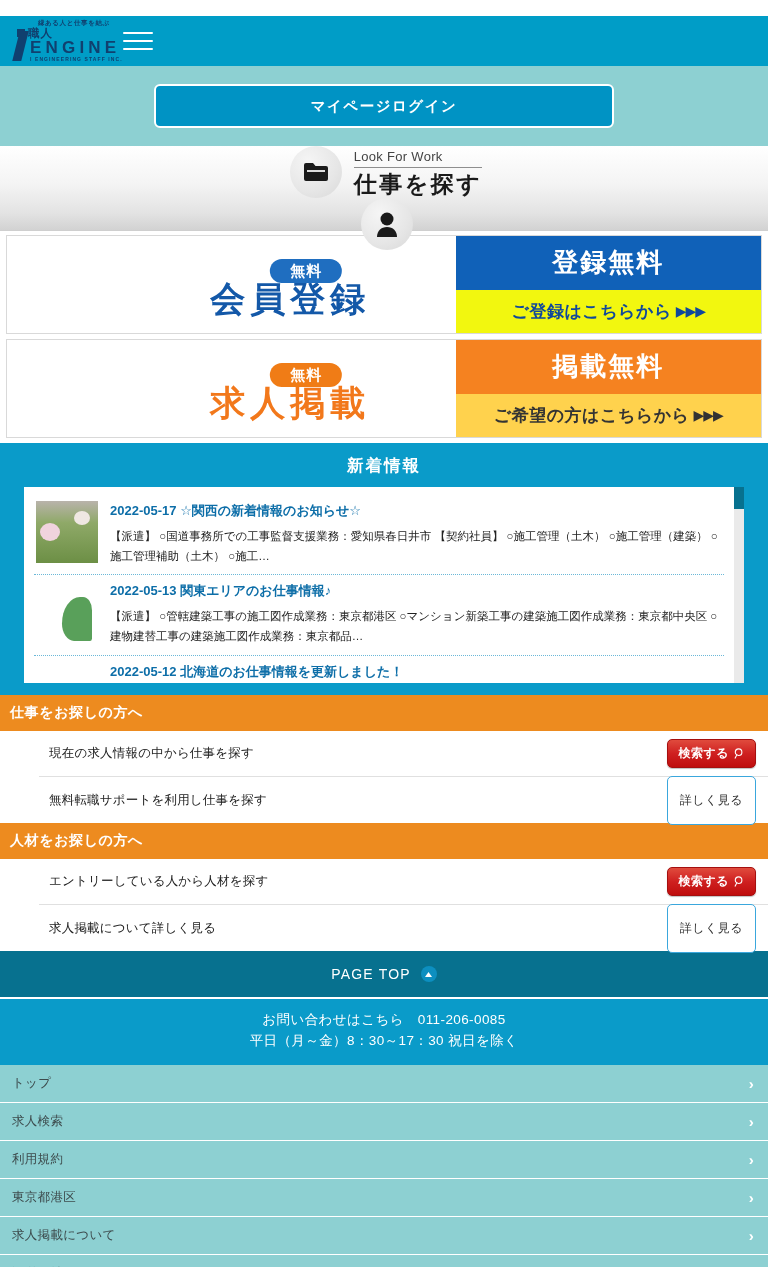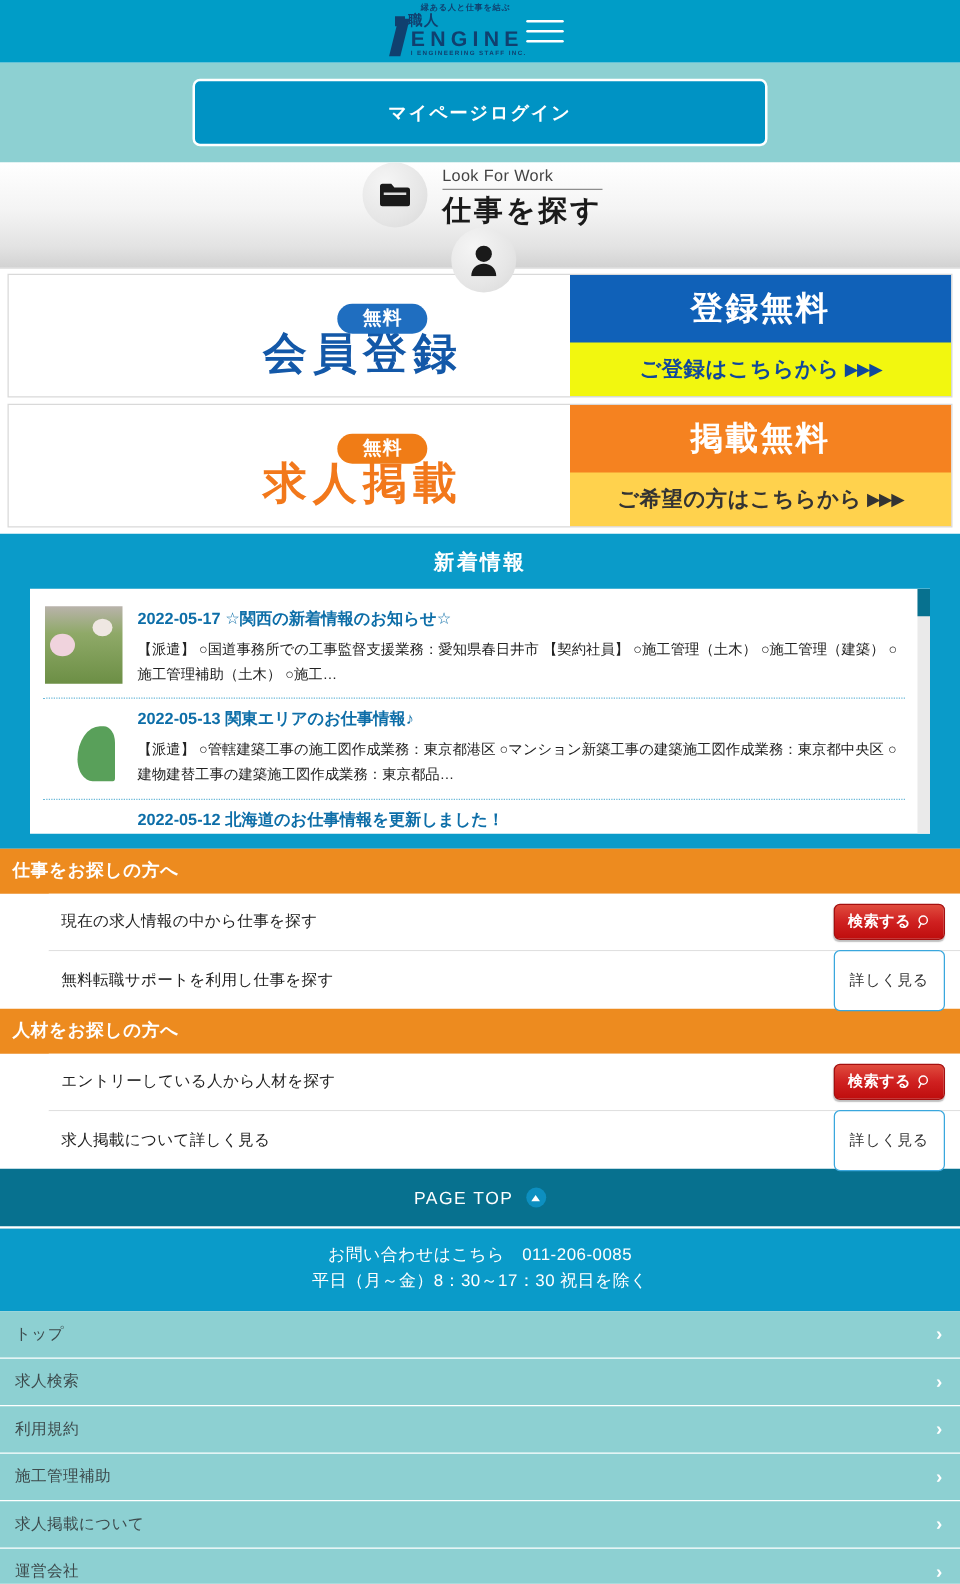--- a/index.html
+++ b/index.html
@@ -11,23 +11,24 @@
     -webkit-font-smoothing: antialiased;
   }
   body { width: 768px; height: 1267px; overflow: hidden; position: relative; }
 
   
   .header {
     height: 50px;
     background: #009dc7;
     display: flex;
     align-items: center;
-    justify-content: center;
+    justify-content: flex-start;
     padding: 0 12px 0 16px;
     position: relative;
+    margin-top: 16px;
   }
   .logo-block { display: flex; flex-direction: column; justify-content: center; line-height: 1; }
   .logo-tag {
     font-size: 6.5px;
     color: #10406f;
     letter-spacing: .6px;
     margin-left: 22px;
     margin-bottom: 1px;
     font-weight: bold;
     white-space: nowrap;
@@ -67,21 +68,21 @@
 
   
   .login-bar {
     background: #8dd0d2;
     height: 80px;
     display: flex;
     align-items: center;
     justify-content: center;
   }
   .login-btn {
-    width: 460px; height: 54px;
+    width: 460px; height: 44px;
     background: #0093c4;
     border: 2px solid #ffffff;
     border-radius: 6px;
     color: #ffffff;
     font-size: 14.5px;
     font-weight: bold;
     letter-spacing: 1.5px;
     display: flex; align-items: center; justify-content: center;
     cursor: pointer;
   }
@@ -485,21 +486,21 @@
   </div>
   <div class="fnav-item">
     <span>求人検索</span>
     <span class="chev">›</span>
   </div>
   <div class="fnav-item">
     <span>利用規約</span>
     <span class="chev">›</span>
   </div>
   <div class="fnav-item">
-    <span>施工管理補助</span>
+    <span>東京都港区</span>
     <span class="chev">›</span>
   </div>
   <div class="fnav-item">
     <span>求人掲載について</span>
     <span class="chev">›</span>
   </div>
   <div class="fnav-item">
     <span>運営会社</span>
     <span class="chev">›</span>
   </div>

